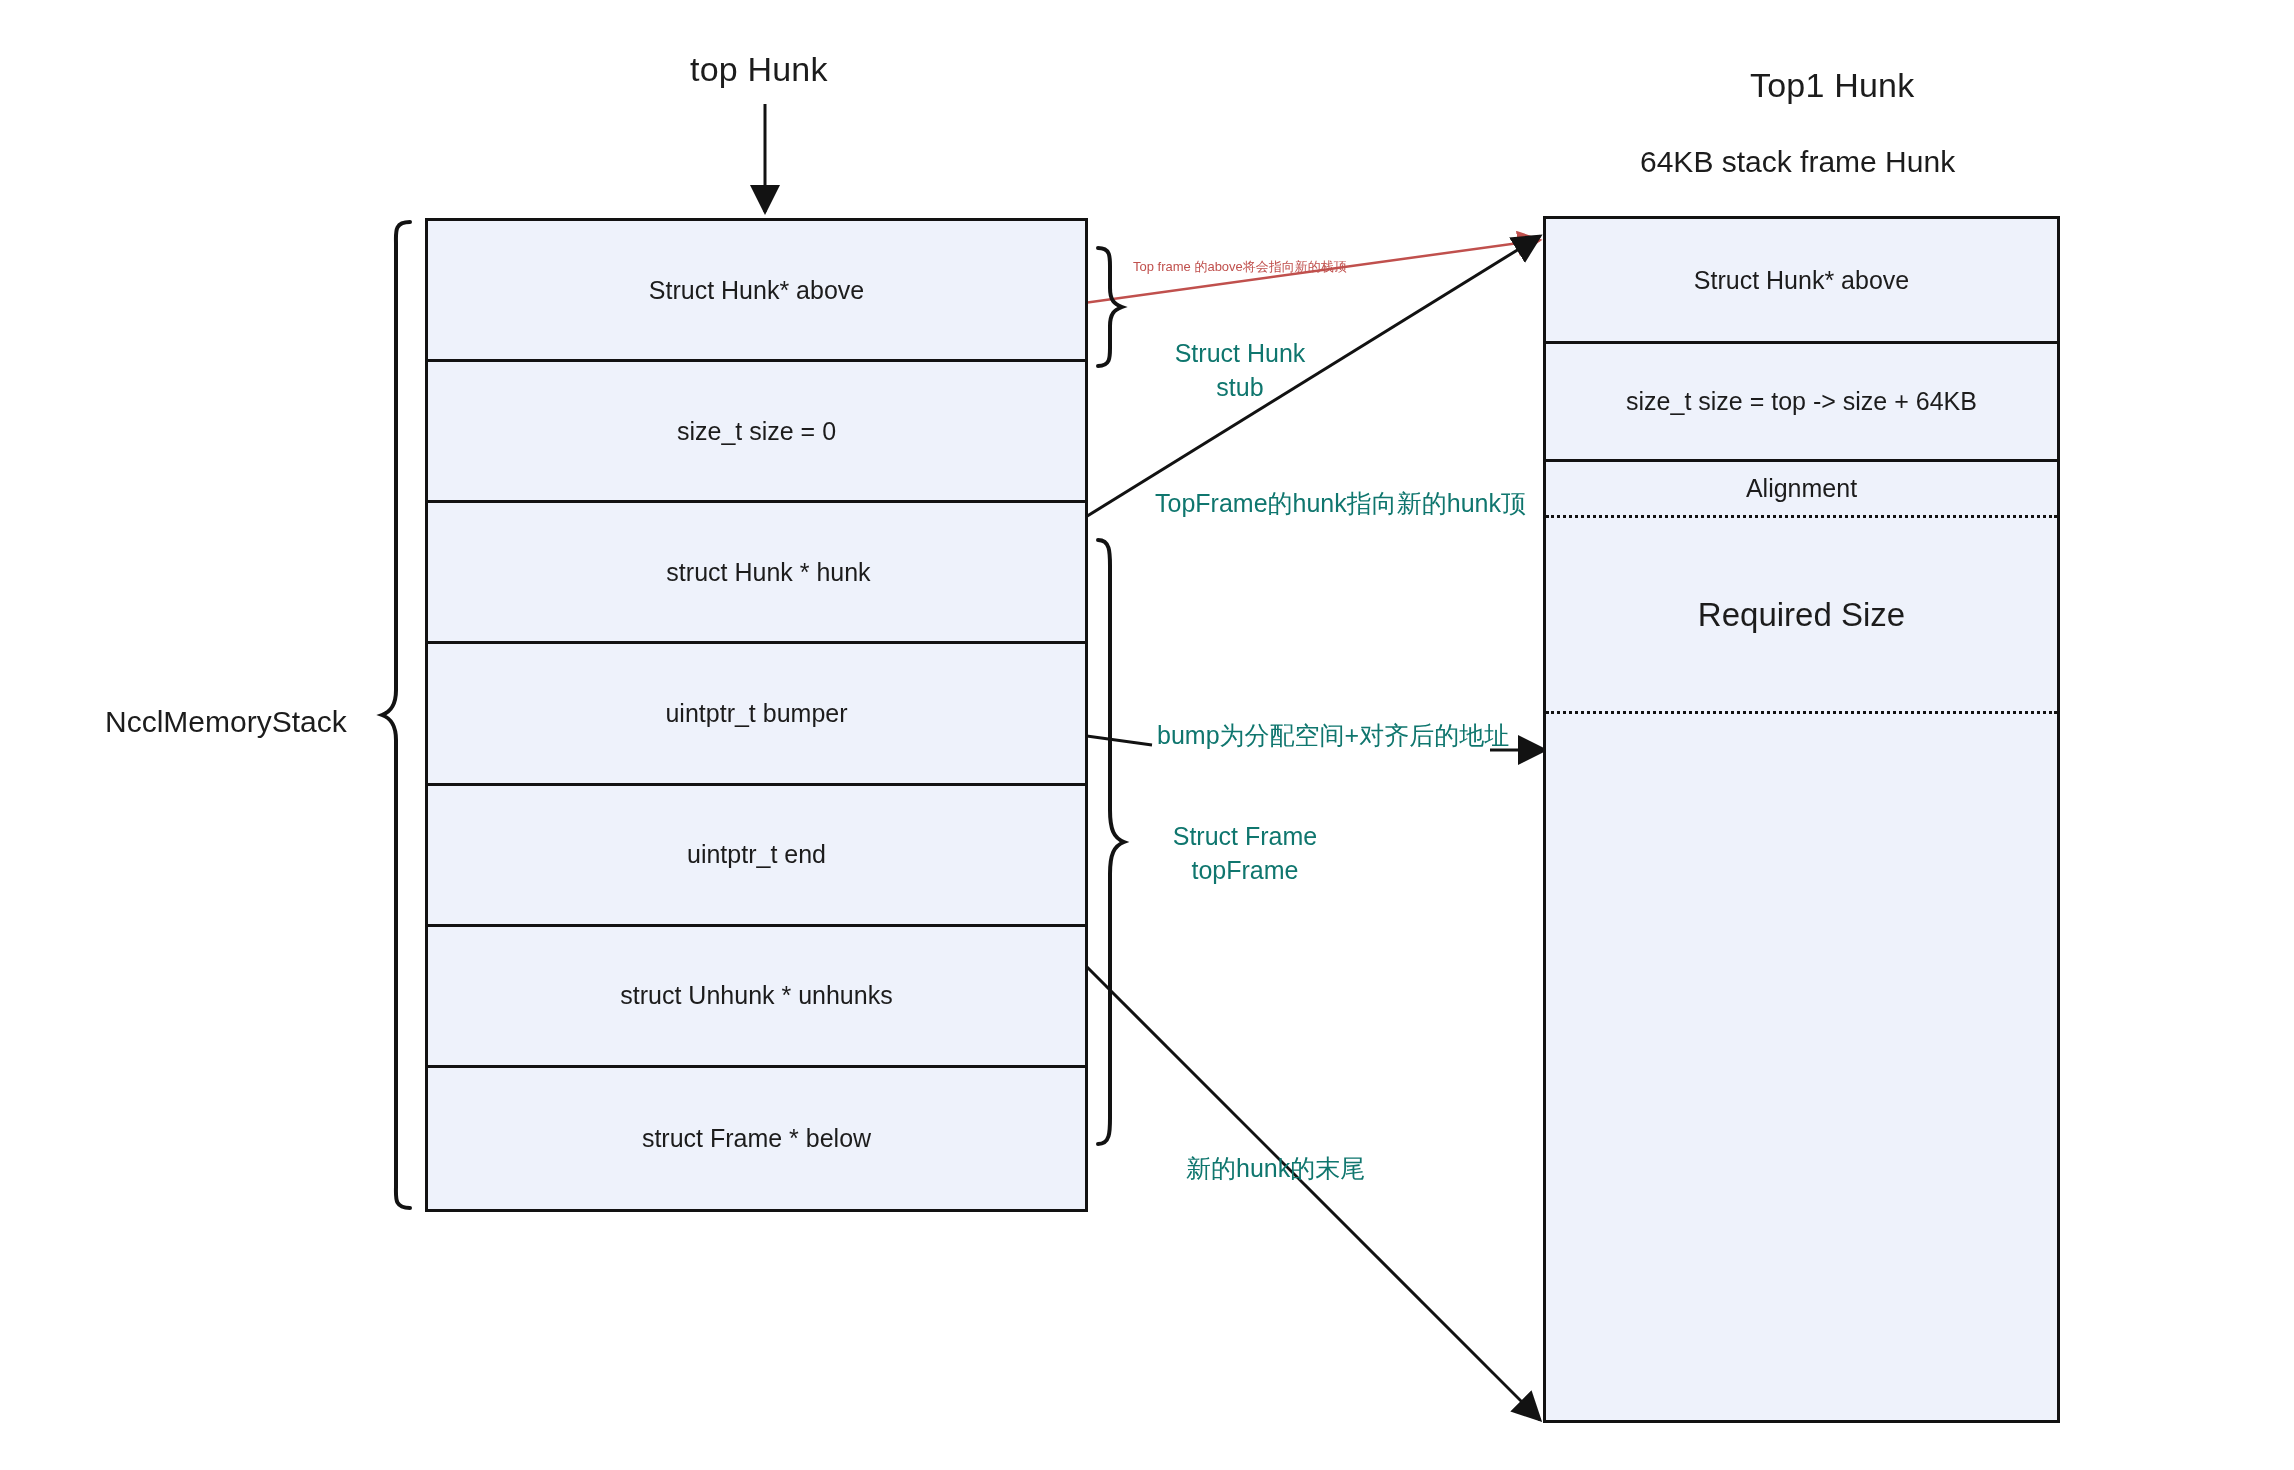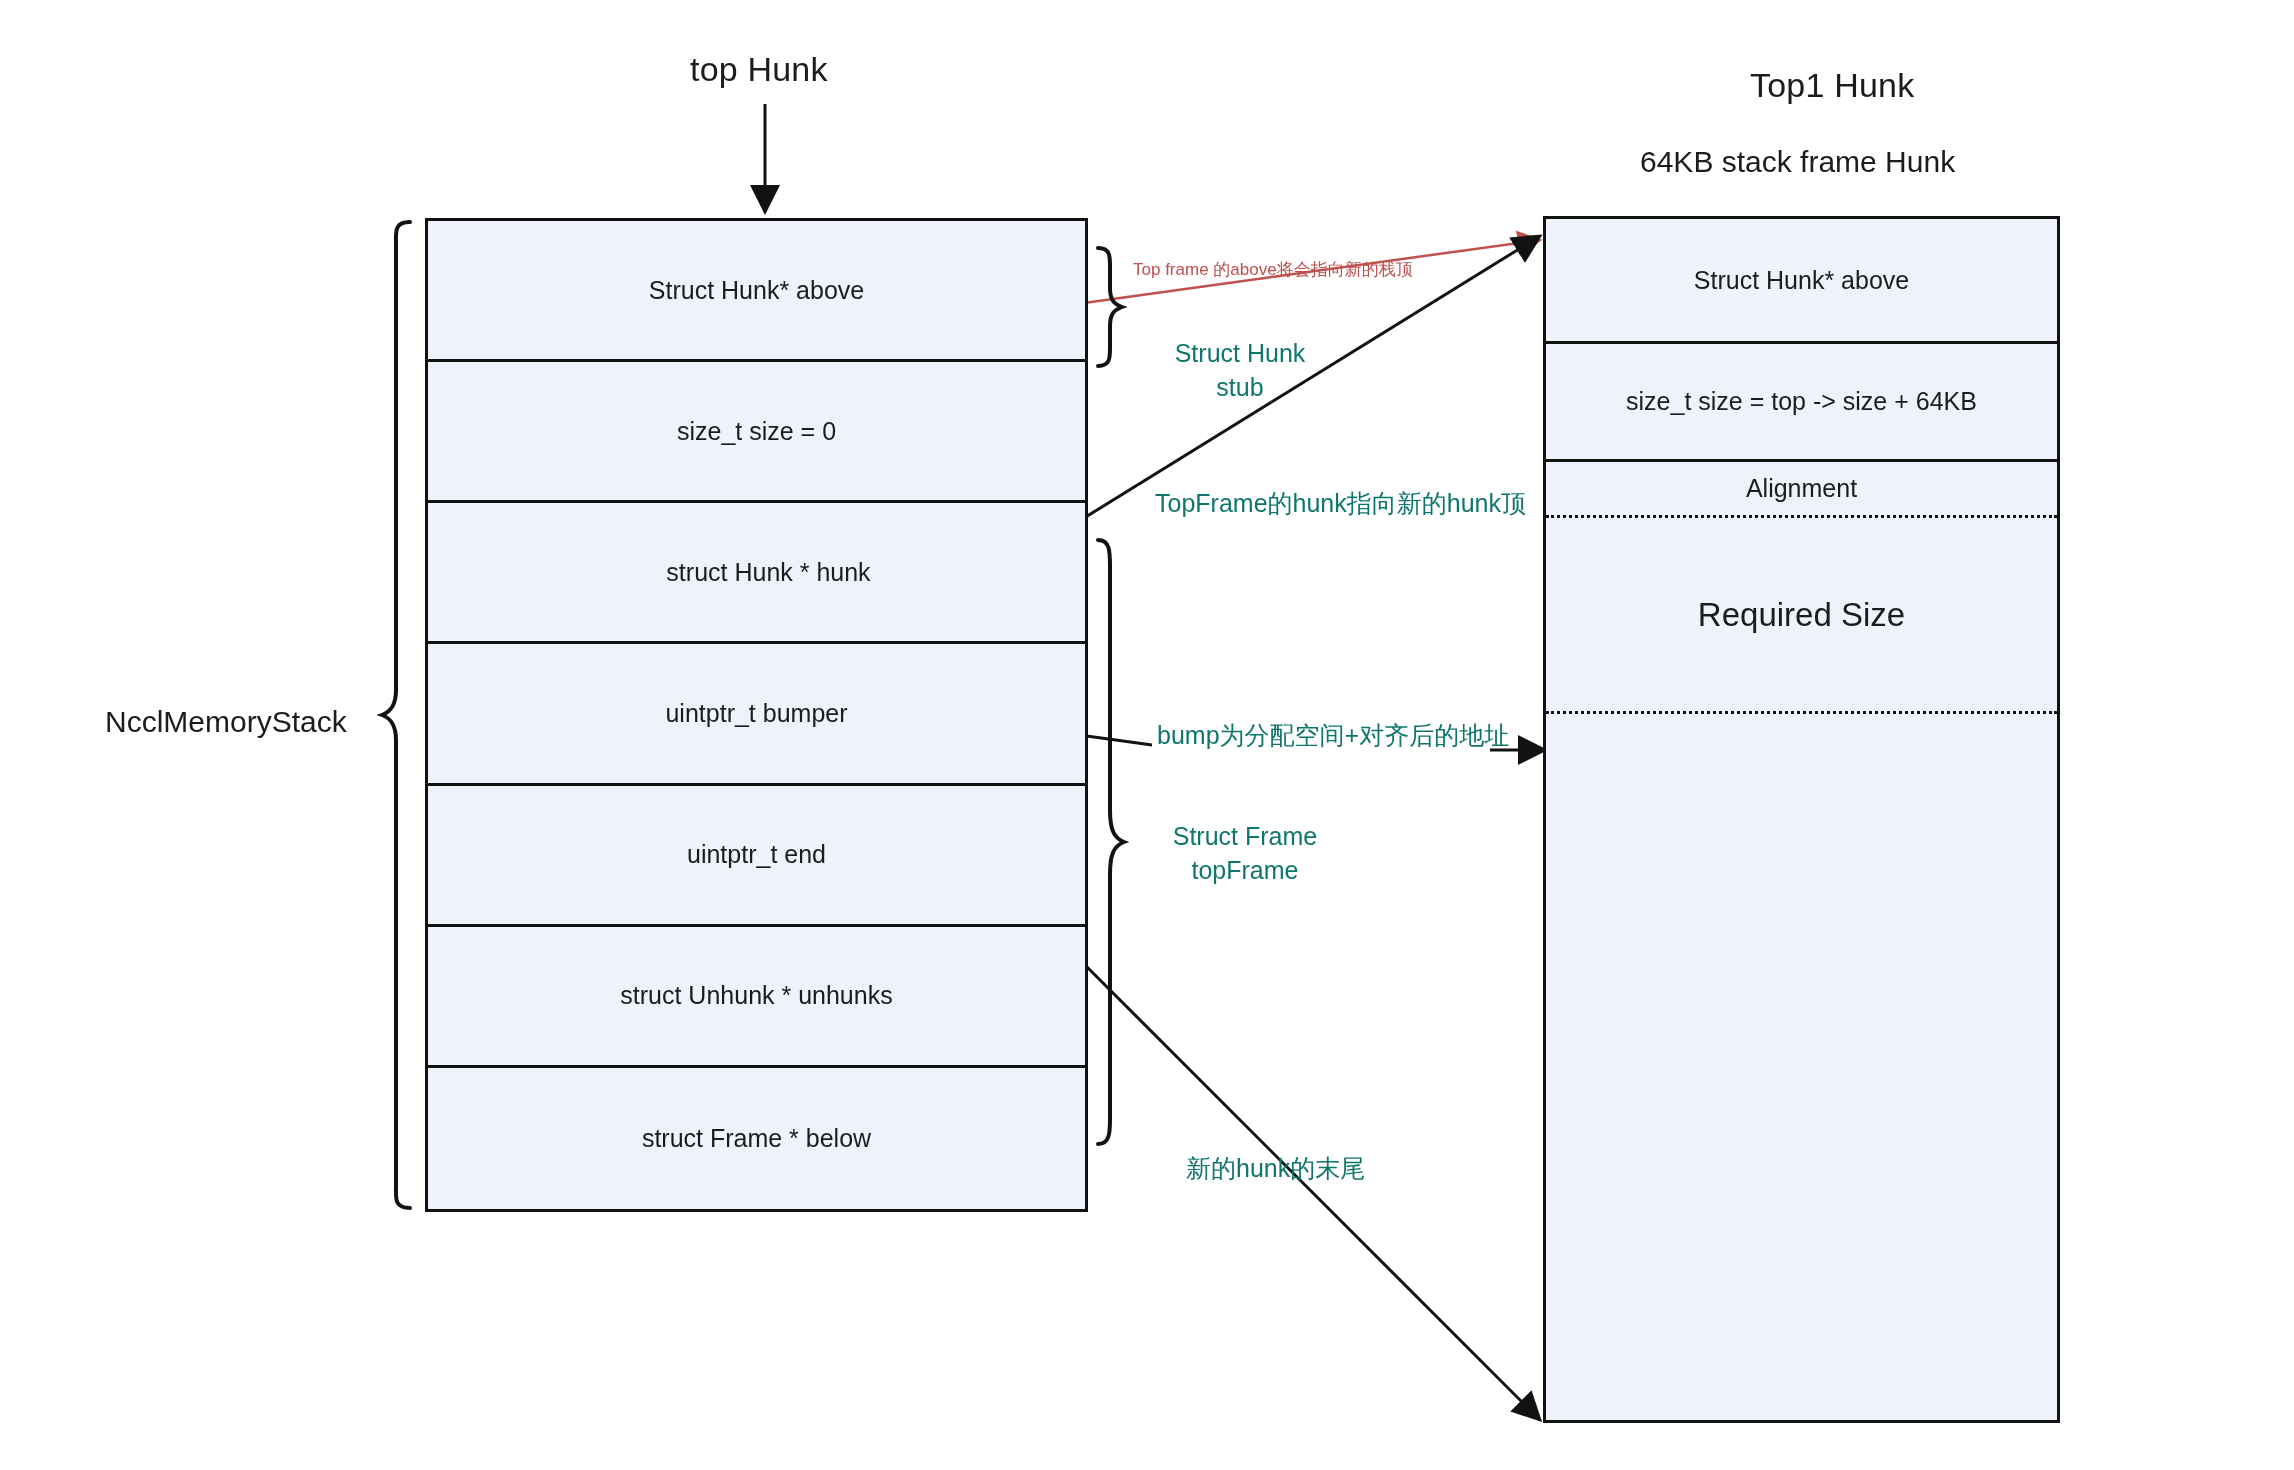--- a/index.html
+++ b/index.html
@@ -77,21 +77,21 @@
     position: absolute;
     font-size: 25px;
     color: #0f766e;
     line-height: 1.35;
     white-space: pre-line;
     text-align: center;
   }
   .annot.left-align { text-align: left; }
   .annot-red {
     position: absolute;
-    font-size: 17px;
+    font-size: 13px;
     color: #c0504d;
     white-space: nowrap;
   }
 </style>
 </head>
 <body>
 
 <div id="canvas">
 
   <svg class="svg-layer" viewBox="0 0 2294 1470" xmlns="http://www.w3.org/2000/svg">

